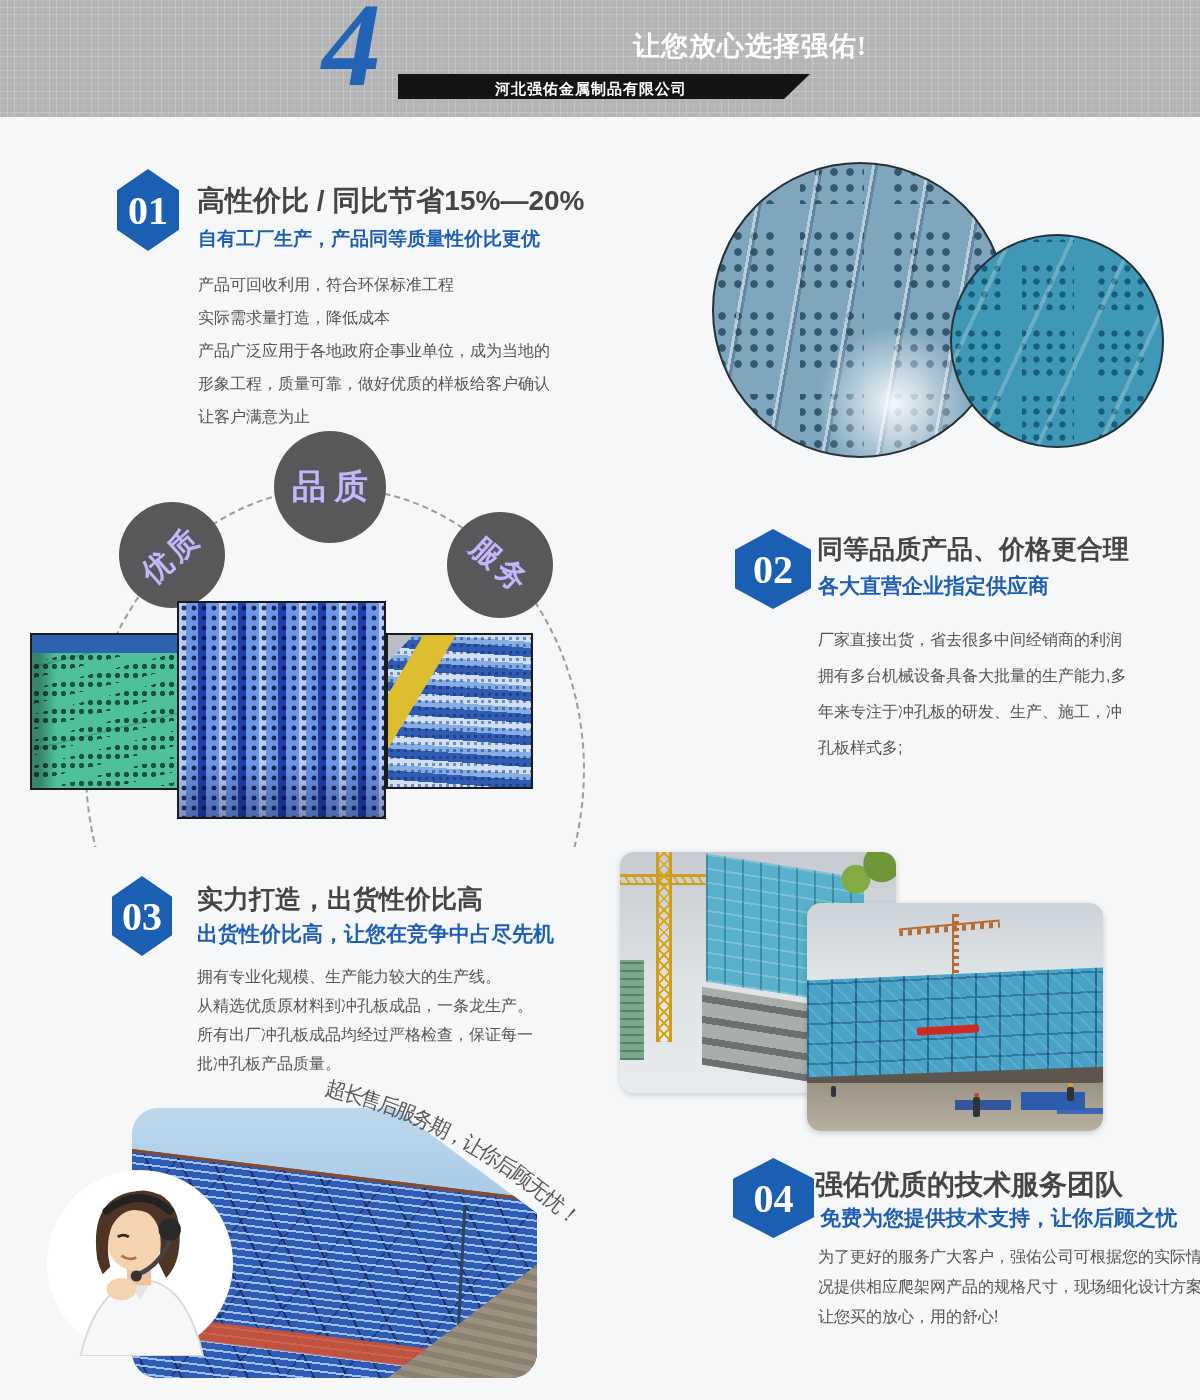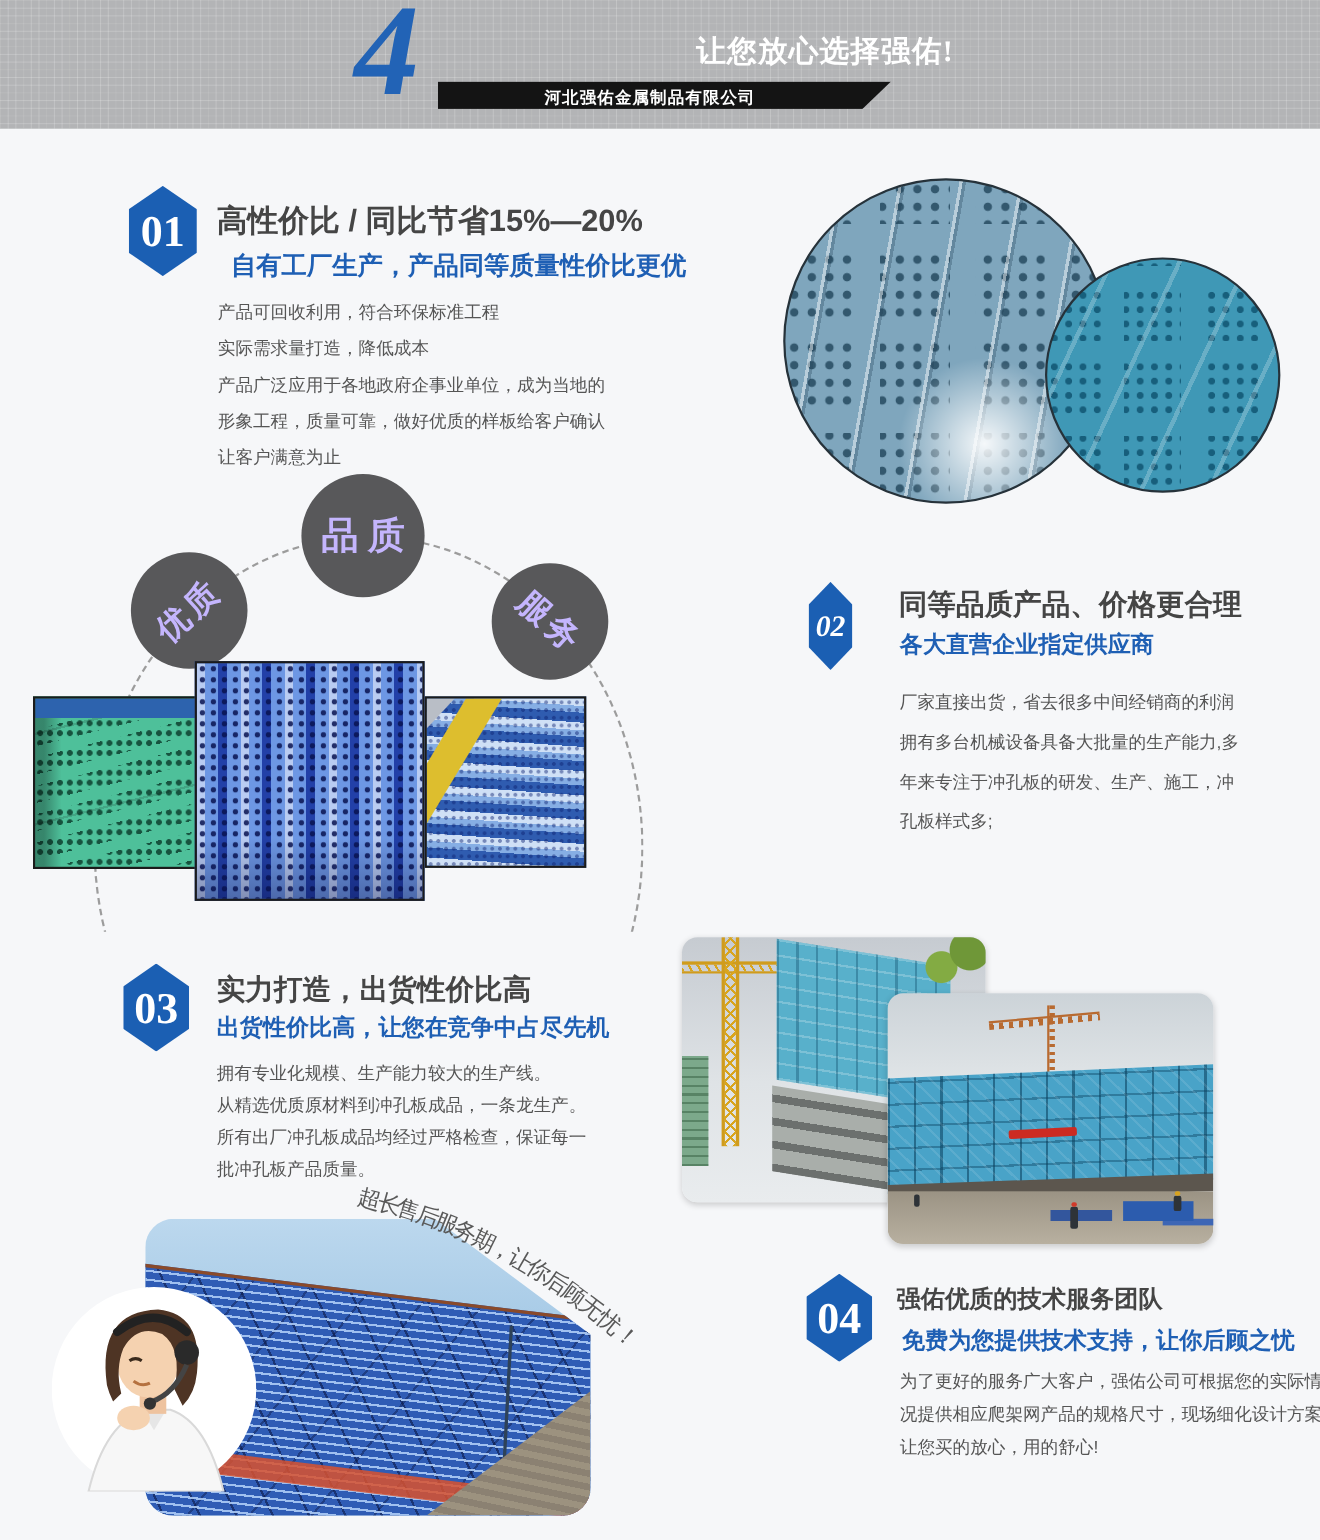--- a/index.html
+++ b/index.html
@@ -164,21 +164,21 @@
     <div class="big4">4</div>
     <div class="hdr-slogan">让您放心选择强佑!</div>
     <div class="hdr-strip">
       <span>河北强佑金属制品有限公司</span>
     </div>
   </header>
 
   <section>
     <div class="hex" style="left:117px;top:169px;width:62px;height:82px;font-size:40px;">01</div>
     <h2 class="sec-title" style="left:197px;top:182px;font-size:28px;">高性价比 / 同比节省15%—20%</h2>
-    <h3 class="sec-sub" style="left:210px;top:226px;font-size:23px;">自有工厂生产，产品同等质量性价比更优</h3>
+    <h3 class="sec-sub" style="left:198px;top:226px;font-size:19px;">自有工厂生产，产品同等质量性价比更优</h3>
     <div class="sec-body" style="left:198px;top:268px;line-height:33px;">
       <div>产品可回收利用，符合环保标准工程</div>
       <div>实际需求量打造，降低成本</div>
       <div>产品广泛应用于各地政府企事业单位，成为当地的</div>
       <div>形象工程，质量可靠，做好优质的样板给客户确认</div>
       <div>让客户满意为止</div>
     </div>
   </section>
 
   <div class="circ circ-big"></div>
@@ -195,21 +195,21 @@
   </div>
   <div class="badge" style="left:447px;top:512px;width:106px;height:106px;font-size:30px;">
     <span style="transform:rotate(42deg);letter-spacing:4px;">服务</span>
   </div>
 
   <div class="pimg img-green"></div>
   <div class="pimg img-blue"></div>
   <div class="pimg img-corr"></div>
 
   <section>
-    <div class="hex" style="left:735px;top:529px;width:40px;height:80px;font-size:27px;font-style:italic;">02</div>
+    <div class="hex" style="left:735px;top:529px;width:76px;height:80px;font-size:40px;">02</div>
     <h2 class="sec-title serif" style="left:817px;top:532px;font-size:26px;">同等品质产品、价格更合理</h2>
     <h3 class="sec-sub" style="left:818px;top:572px;font-size:21px;">各大直营企业指定供应商</h3>
     <div class="sec-body" style="left:818px;top:622px;line-height:36px;">
       <div>厂家直接出货，省去很多中间经销商的利润</div>
       <div>拥有多台机械设备具备大批量的生产能力,多</div>
       <div>年来专注于冲孔板的研发、生产、施工，冲</div>
       <div>孔板样式多;</div>
     </div>
   </section>
 
@@ -244,22 +244,22 @@
     <div class="personB" style="left:56%;bottom:6%;">
       <div class="hatR"></div>
     </div>
     <div class="personB" style="left:88%;bottom:13%;height:14px;">
       <div class="hatY"></div>
     </div>
     <div class="personB" style="left:8%;bottom:15%;height:11px;width:5px;"></div>
   </div>
 
   <section>
-    <div class="hex" style="left:733px;top:1158px;width:60px;height:80px;font-size:40px;">04</div>
-    <h2 class="sec-title" style="left:815px;top:1166px;font-size:22px;">强佑优质的技术服务团队</h2>
+    <div class="hex" style="left:733px;top:1158px;width:81px;height:80px;font-size:40px;">04</div>
+    <h2 class="sec-title" style="left:815px;top:1166px;font-size:28px;">强佑优质的技术服务团队</h2>
     <h3 class="sec-sub" style="left:820px;top:1204px;font-size:21px;">免费为您提供技术支持，让你后顾之忧</h3>
     <div class="sec-body" style="left:818px;top:1242px;line-height:30px;">
       <div>为了更好的服务广大客户，强佑公司可根据您的实际情</div>
       <div>况提供相应爬架网产品的规格尺寸，现场细化设计方案</div>
       <div>让您买的放心，用的舒心!</div>
     </div>
   </section>
 
   <div class="svc-photo">
     <div class="fence">

